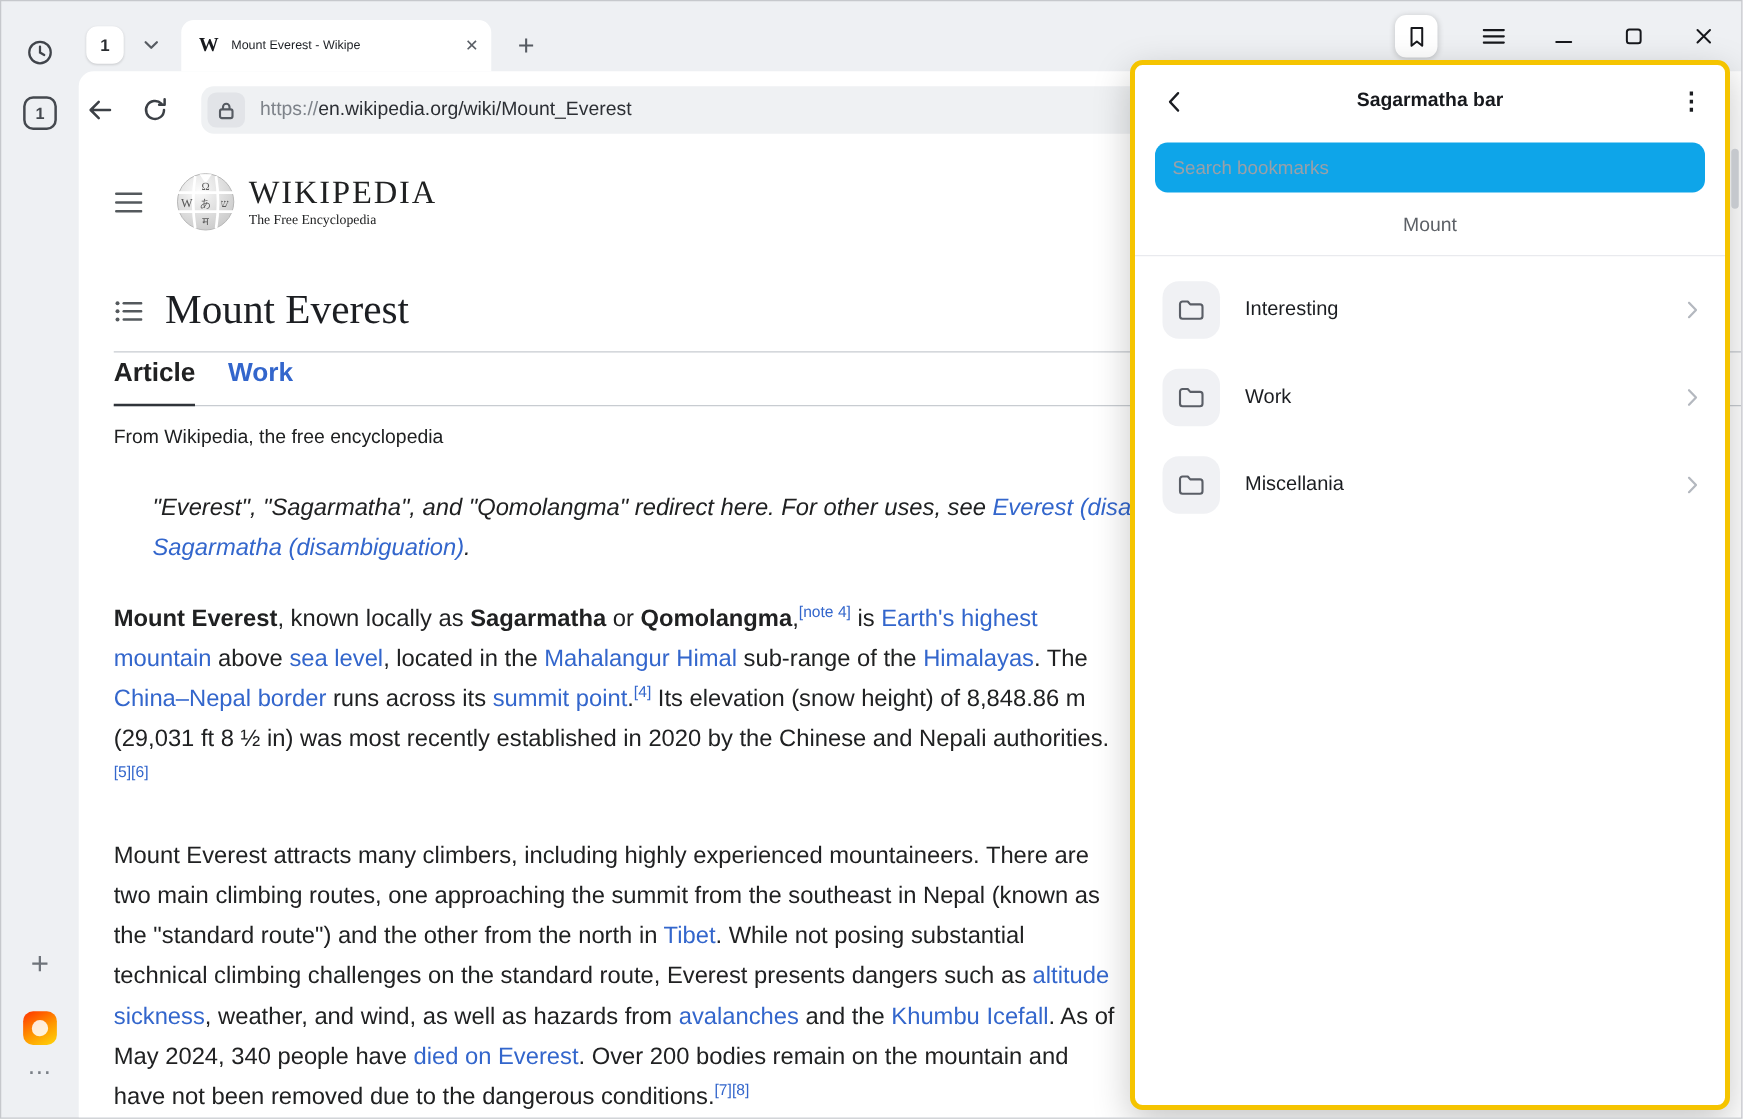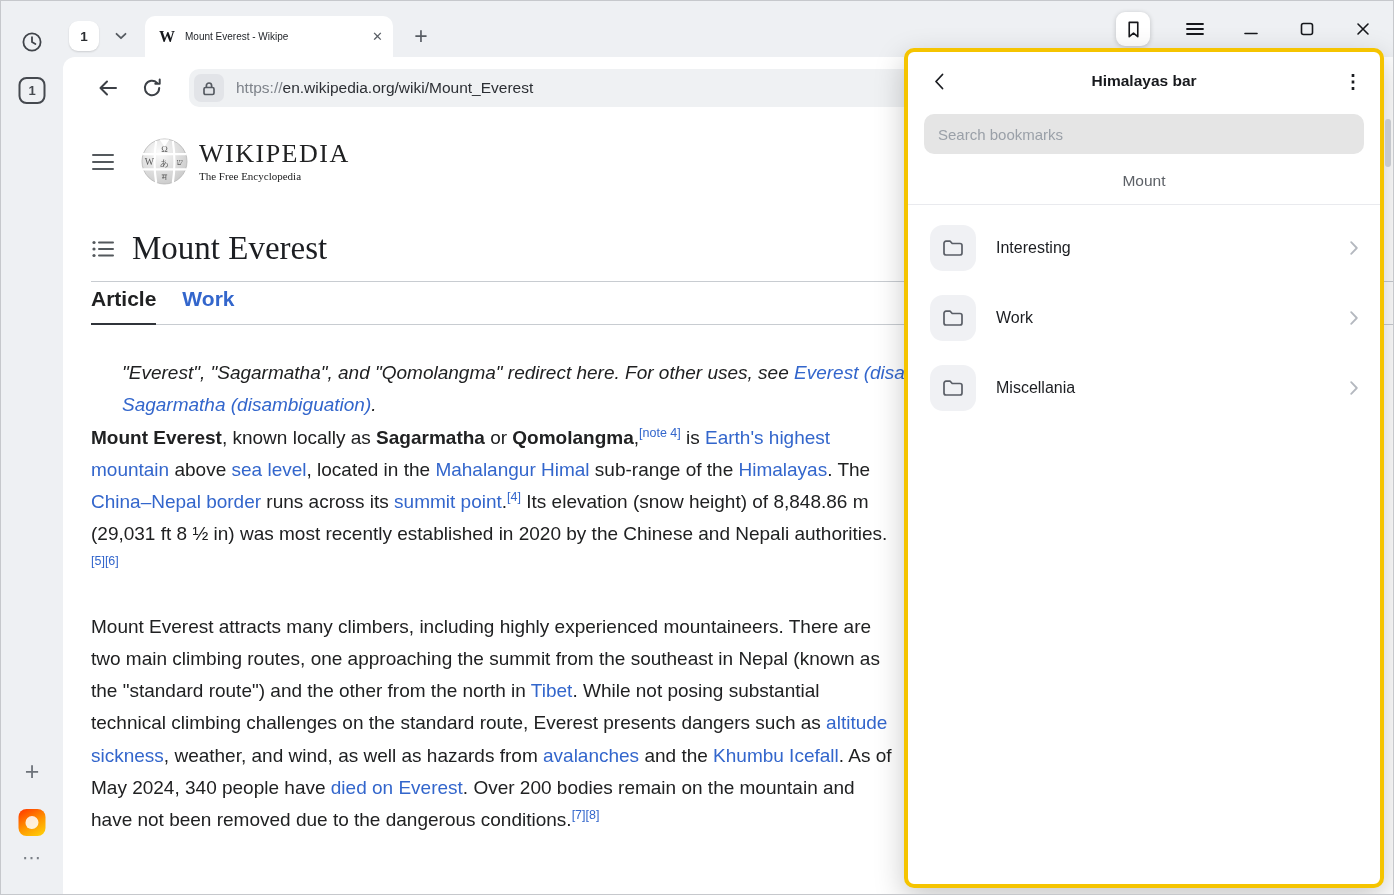--- a/index.html
+++ b/index.html
@@ -33,21 +33,21 @@
   .tab-title { flex: 1; font-size: 10px; color: #1d2025; white-space: nowrap; overflow: hidden; }
   .tab-close { font-size: 13px; color: #5a5f66; margin-left: 6px; }
   .newtab { margin-left: 14px; margin-bottom: 7px; width: 28px; height: 28px; font-size: 23px; font-weight: 300; color: #565b62;
             display: flex; align-items: center; justify-content: center; }
   .win-controls { margin-left: auto; align-self: center; display: flex; align-items: center; gap: 34px; padding-right: 19px; }
   .win-controls .icon-btn { width: 22px; height: 22px; display: flex; align-items: center; justify-content: center; }
   .panel-toggle.active { width: 34px; height: 34px; background: #fff; border-radius: 9px; box-shadow: 0 1px 5px rgba(0,0,0,.2); }
 
   
   .main { position: absolute; left: 62px; top: 56px; right: 0; bottom: 0; background: #fff; border-top-left-radius: 12px; overflow: hidden; }
-  .toolbar { height: 62px; display: flex; align-items: center; padding-left: 30px; }
+  .toolbar { height: 62px; display: flex; align-items: center; padding-left: 2px; }
   .nav-btn { width: 30px; height: 30px; display: flex; align-items: center; justify-content: center; margin-right: 14px; }
   .urlbar { flex: 1; height: 38px; margin: 0 46px 0 8px; background: #eff1f3; border-radius: 10px;
             display: flex; align-items: center; padding: 0 8px 0 5px; cursor: text; }
   .lock-badge { width: 30px; height: 28px; background: #e2e4e8; border-radius: 7px; display: flex; align-items: center; justify-content: center; }
   .url { margin-left: 12px; font-size: 15.5px; white-space: nowrap; }
   .url .scheme { color: #7e838a; }
   .url .rest { color: #2c2f34; }
 
   
   .page { position: absolute; left: 0; top: 62px; right: 0; bottom: 0; background: #fff; padding: 16px 0 0 28px; overflow: hidden; color: #202122; }
@@ -60,37 +60,37 @@
   .wk-titlerow { display: flex; align-items: center; gap: 17px; margin-top: 44px; }
   .toc-btn { width: 24px; height: 20px; display: flex; align-items: center; justify-content: center; }
   h1.wk-title { font-family: "Liberation Serif", "DejaVu Serif", serif; font-weight: normal; font-size: 33px; color: #1c1e22; }
   .rule { border-bottom: 1px solid #c8ccd1; margin-top: 14px; }
   .wk-tabs { display: flex; gap: 26px; margin-top: 5px; border-bottom: 1px solid #c8ccd1; }
   .wk-tab { font-size: 21px; padding-bottom: 12px; text-decoration: none; font-weight: bold; }
   .wk-tab.active { color: #202122; border-bottom: 2px solid #30343a; margin-bottom: -1px; }
   .wk-tab.link { color: var(--link_blue, #36c); }
   .wk-sub { margin-top: 16px; font-size: 15.5px; }
   .hatnote { margin-top: 32px; margin-left: 31px; font-style: italic; font-size: 19px; line-height: 1.7; max-width: 1015px; }
-  .para { max-width: 807px; font-size: 19px; line-height: 1.69; }
+  .para { margin-top: 24px; max-width: 807px; font-size: 19px; line-height: 1.69; }
   .para.second { margin-top: 29px; }
   .wl { color: var(--link_blue, #36c); text-decoration: none; }
   sup { font-size: 12.5px; line-height: 0; }
 
   
   .bm-panel { position: absolute; left: 903px; top: 47px; width: 480px; height: 840px; background: #fff;
               border: 4px solid var(--accent_yellow, #f5c400); border-radius: 10px;
               box-shadow: 0 10px 30px rgba(0,0,0,.22); z-index: 20; }
   .bm-head { position: relative; height: 58px; display: flex; align-items: center; justify-content: center; }
   .bm-back { position: absolute; left: 18px; top: 50%; transform: translateY(-50%); width: 26px; height: 26px;
              display: flex; align-items: center; justify-content: center; }
   .bm-title { font-size: 15.5px; font-weight: 600; color: #17191d; }
   .bm-kebab { position: absolute; right: 14px; top: 50%; transform: translateY(-50%); width: 26px; text-align: center;
               font-size: 19px; font-weight: bold; color: #1b1d21; }
   .bm-search { margin: 4px 16px 0; }
-  .bm-search input { width: 100%; height: 40px; background: #e5e5e5; border: none; border-radius: 10px;
+  .bm-search input { width: 100%; height: 40px; background: #0ea5e9; border: none; border-radius: 10px;
                      padding: 0 14px; font-size: 15px; color: #1b1d21; outline: none; font-family: inherit; }
   .bm-search input::placeholder { color: #9aa0a8; }
   .bm-tabs { display: flex; margin-top: 16px; border-bottom: 1px solid #e9eaee; }
   .bm-tab { flex: 1; text-align: center; font-size: 15.5px; color: #5d6167; }
   .bm-tab span { display: inline-block; padding: 2px 2px 14px; }
   .bm-tab.active { color: #111316; }
   .bm-tab.active span { font-weight: bold; box-shadow: inset 0 -3px 0 #17181c; }
   .bm-list { margin-top: 8px; }
   .bm-row { display: flex; align-items: center; height: 70px; padding: 0 22px; cursor: pointer; }
   .bm-tile { width: 46px; height: 46px; background: #f0f1f4; border-radius: 13px; display: flex; align-items: center; justify-content: center; }
@@ -231,36 +231,37 @@
         </button>
         <h1 class="wk-title">Mount Everest</h1>
       </div>
       <div class="rule"></div>
 
       <div class="wk-tabs">
         <a href="#" class="wk-tab active">Article</a>
         <a href="#" class="wk-tab link">Work</a>
       </div>
 
+      <div class="wk-sub">From Wikipedia, the free encyclopedia</div>
 
       <div class="hatnote"><span>"Everest", "Sagarmatha", and "Qomolangma" redirect here. For other uses, see </span><a href="#" class="wl">Everest (disambiguation)</a><span> and </span><a href="#" class="wl">Sagarmatha (disambiguation)</a><span>.</span></div>
 
       <p class="para"><b>Mount Everest</b><span>, known locally as </span><b>Sagarmatha</b><span> or </span><b>Qomolangma</b><span>,</span><sup><a href="#" class="wl">[note 4]</a></sup><span> is </span><a href="#" class="wl">Earth's highest mountain</a><span> above </span><a href="#" class="wl">sea level</a><span>, located in the </span><a href="#" class="wl">Mahalangur Himal</a><span> sub-range of the </span><a href="#" class="wl">Himalayas</a><span>. The </span><a href="#" class="wl">China–Nepal border</a><span> runs across its </span><a href="#" class="wl">summit point</a><span>.</span><sup><a href="#" class="wl">[4]</a></sup><span> Its elevation (snow height) of 8,848.86 m (29,031 ft 8 ½ in) was most recently established in 2020 by the Chinese and Nepali authorities.</span><sup><a href="#" class="wl">[5][6]</a></sup></p>
       <p class="para second"><span>Mount Everest attracts many climbers, including highly experienced mountaineers. There are two main climbing routes, one approaching the summit from the southeast in Nepal (known as the "standard route") and the other from the north in </span><a href="#" class="wl">Tibet</a><span>. While not posing substantial technical climbing challenges on the standard route, Everest presents dangers such as </span><a href="#" class="wl">altitude sickness</a><span>, weather, and wind, as well as hazards from </span><a href="#" class="wl">avalanches</a><span> and the </span><a href="#" class="wl">Khumbu Icefall</a><span>. As of May 2024, 340 people have </span><a href="#" class="wl">died on Everest</a><span>. Over 200 bodies remain on the mountain and have not been removed due to the dangerous conditions.</span><sup><a href="#" class="wl">[7][8]</a></sup></p>
     </div>
   </div>
 
   <aside class="bm-panel">
     <div class="bm-head">
       <button class="bm-back">
         <svg width="10" height="17" viewBox="0 0 10 17">
             <path d="M8.5 1.5 L2 8.5 L8.5 15.5" fill="none" stroke="#1b1d22" stroke-width="1.8" stroke-linecap="round" stroke-linejoin="round"></path>
           </svg>
       </button>
-      <div class="bm-title">Himalayas bar</div>
+      <div class="bm-title">Sagarmatha bar</div>
       <button class="bm-kebab">⋮</button>
     </div>
 
     <div class="bm-search">
       <input type="text" placeholder="Search bookmarks" style="">
     </div>
 
     <div class="bm-tabs">
       <div class="bm-tab"><span>Mount</span></div>
     </div>

